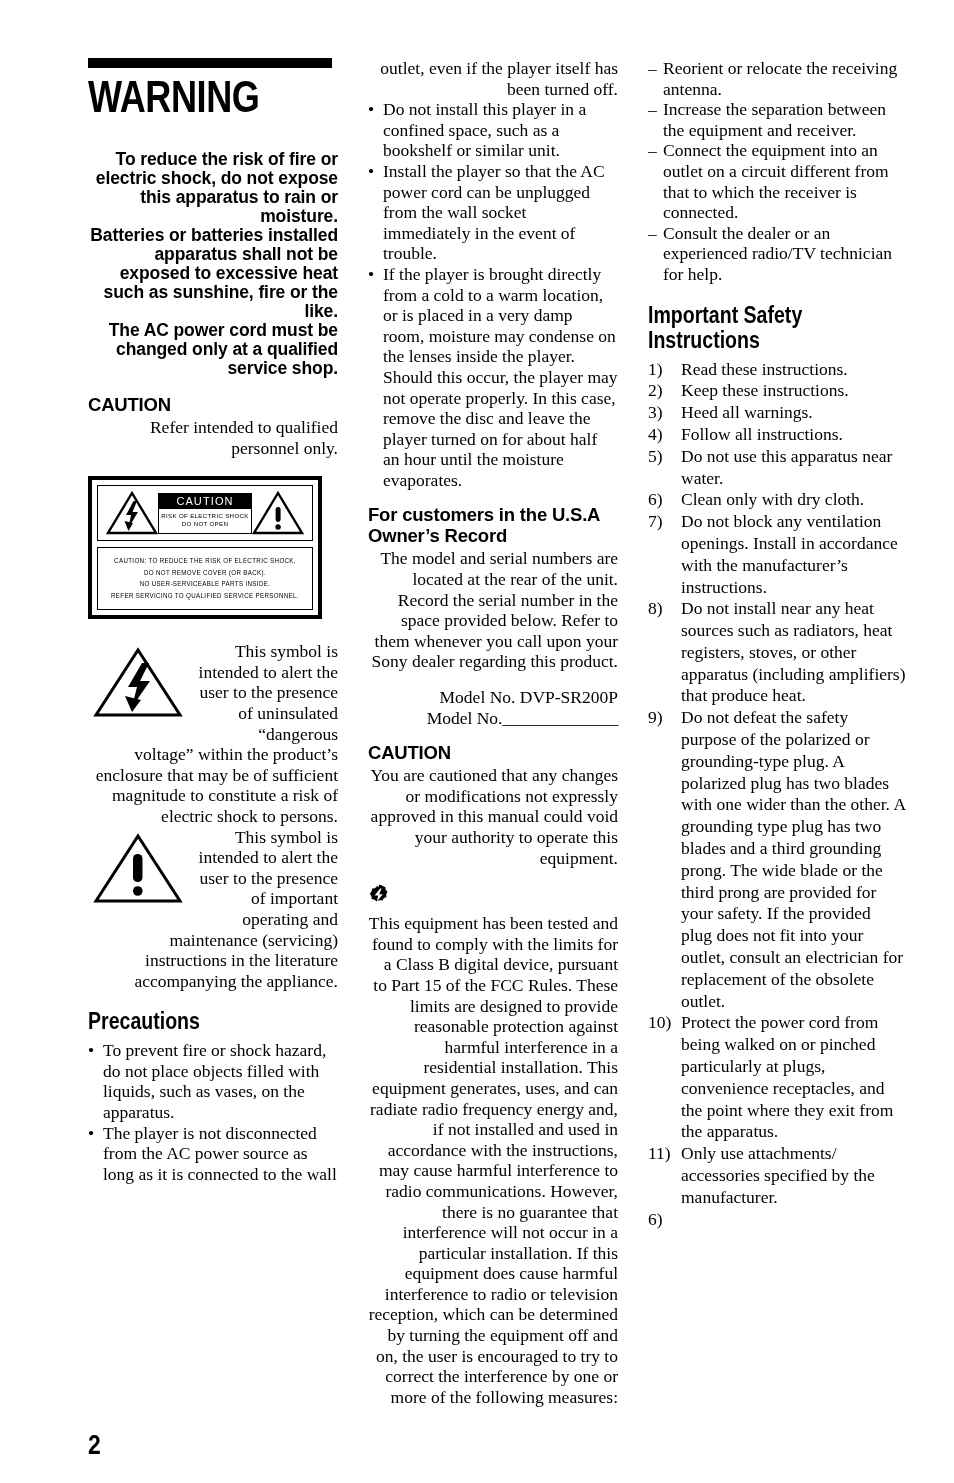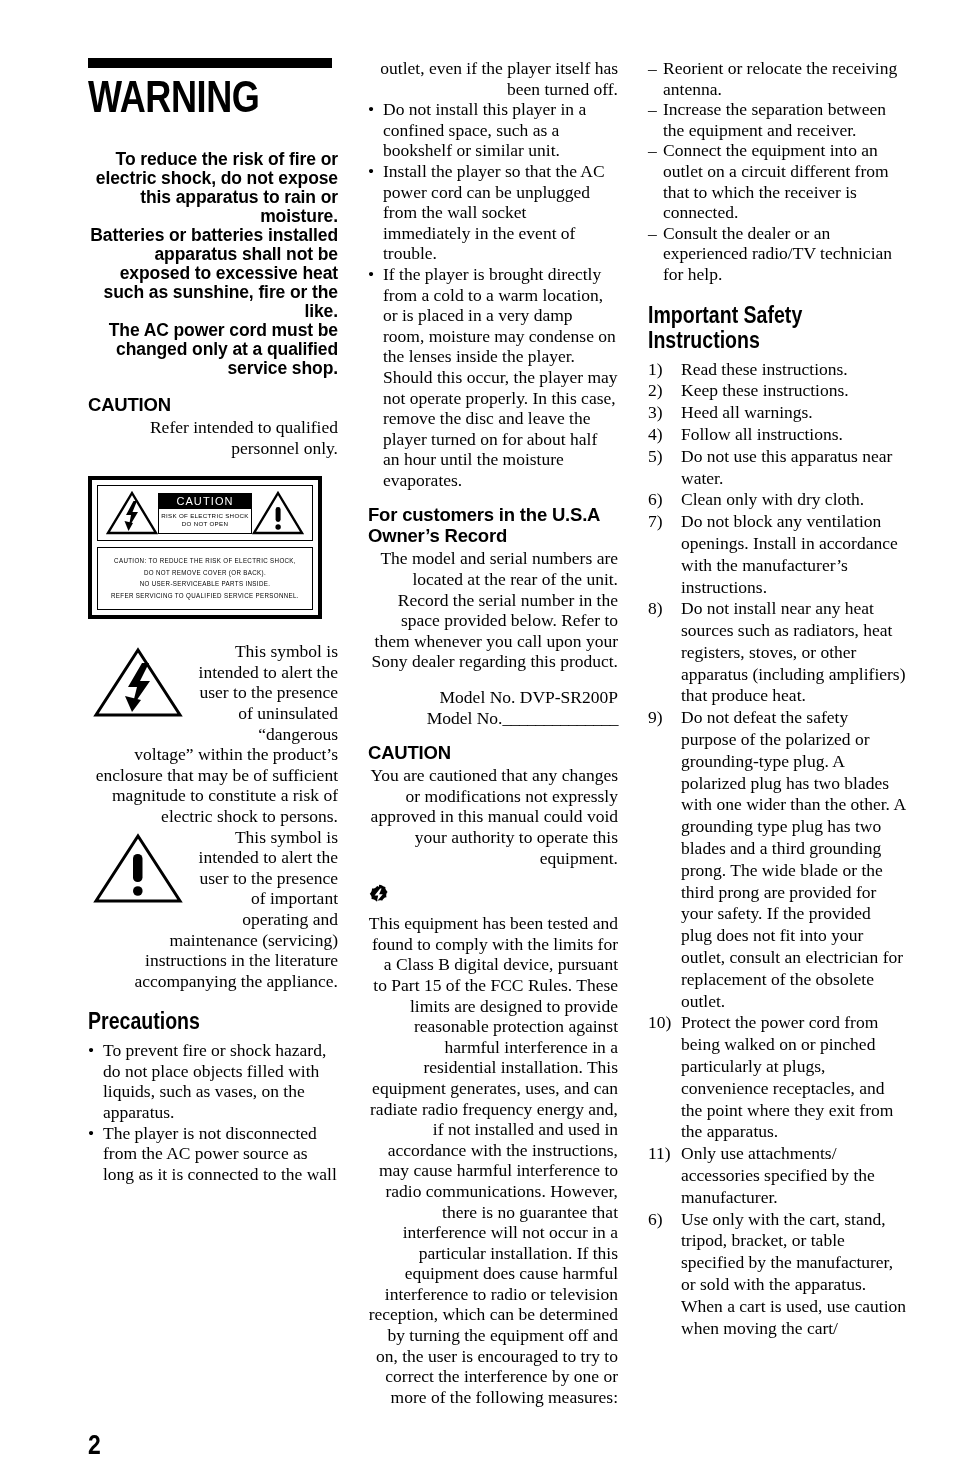--- a/index.html
+++ b/index.html
@@ -401,21 +401,20 @@
         <li class="wide">
           <span class="mk">10)</span>
           <span>Protect the power cord from being walked on or pinched particularly at plugs, convenience receptacles, and the point where they exit from the apparatus.</span>
         </li>
         <li class="wide">
           <span class="mk">11)</span>
           <span>Only use attachments/ accessories specified by the manufacturer.</span>
         </li>
         <li class="wide">
           <span class="mk">6)</span>
-          <span>Use only with the cart, stand, tripod, bracket, or table specified by the manufacturer, or sold with the apparatus. When a cart is used, use caution when moving the cart/</span>
         </li>
       </ol>
 
     </div>
 
   </div>
 
   <div class="pagenum">2</div>
 
 </div>

